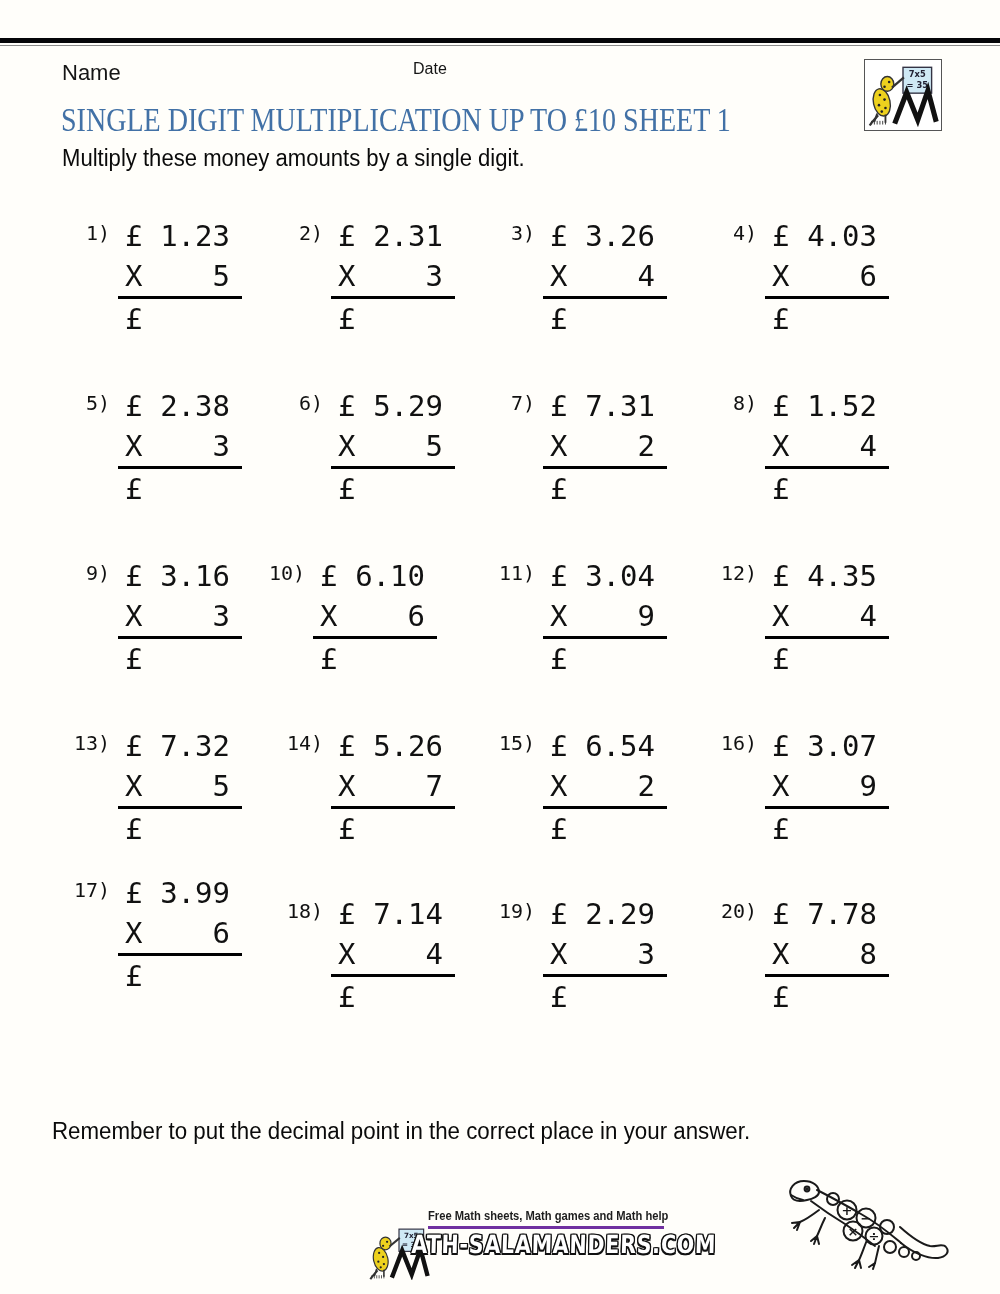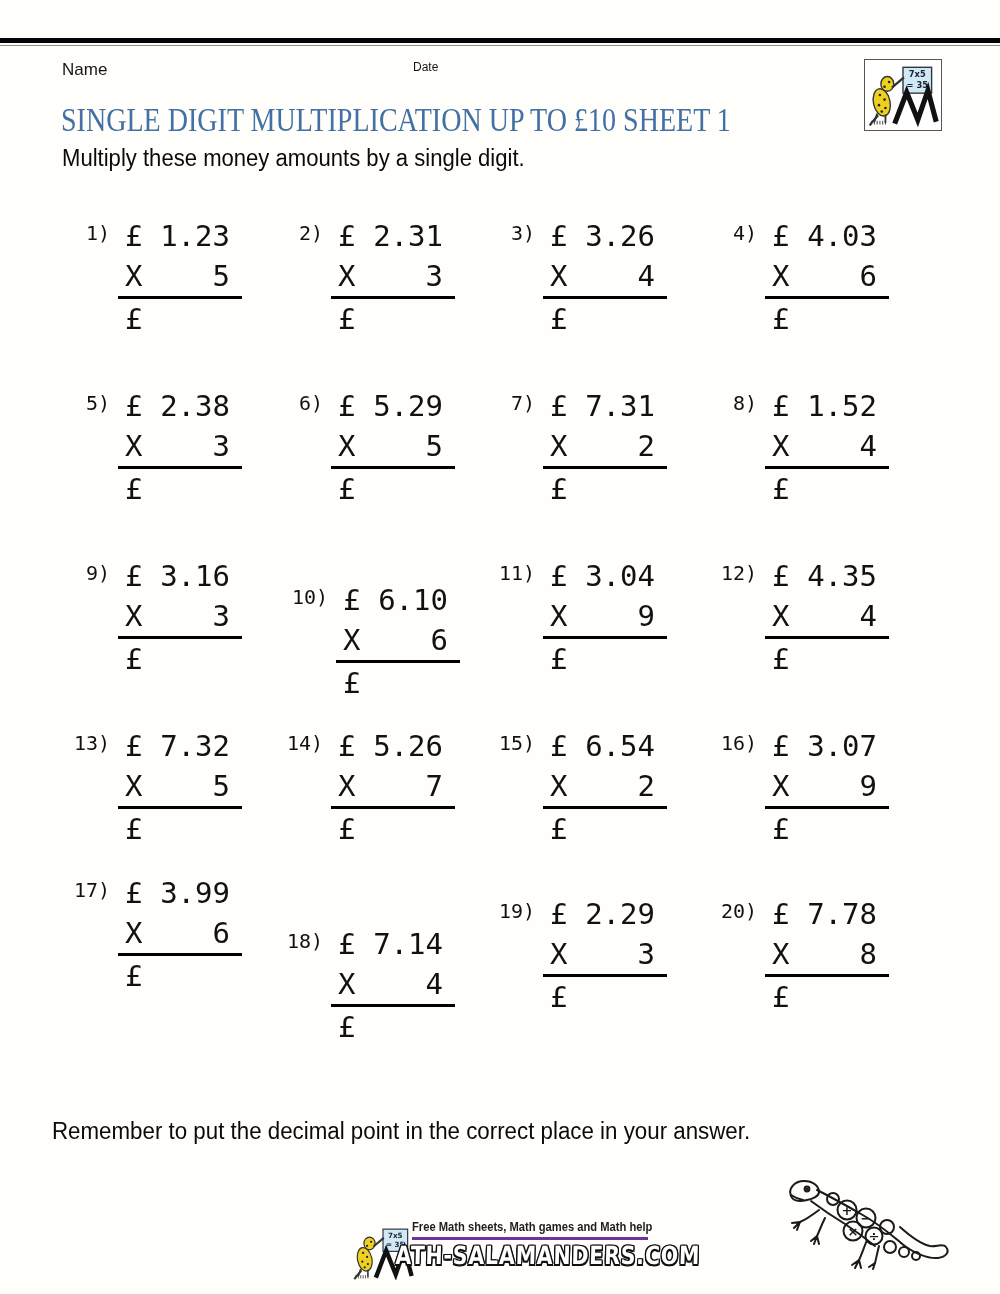--- a/index.html
+++ b/index.html
@@ -5,22 +5,22 @@
   html,body{margin:0;padding:0;background:#fffefa;}
   .page{position:relative;width:1000px;height:1294px;background:#fffefa;overflow:hidden;
         font-family:"Liberation Sans",sans-serif;color:#151515;}
 
   
   .topbar{position:absolute;left:0;top:38px;width:100%;}
   .topbar .b1{height:5px;background:#050508;}
   .topbar .b2{height:2px;}
   .topbar .b3{height:1px;background:#8a8a8a;}
 
-  .name-label{position:absolute;left:62px;top:60px;font-size:17px;}
-  .date-label{position:absolute;left:413px;top:60px;font-size:12px;}
+  .name-label{position:absolute;left:62px;top:60px;font-size:22px;}
+  .date-label{position:absolute;left:413px;top:60px;font-size:16px;}
 
   .logo-box{position:absolute;left:864px;top:59px;width:78px;height:72px;
             background:#ffffff;border:1px solid #555;box-sizing:border-box;}
   .logo-box svg{display:block;margin:2px auto 0;}
 
   .title{position:absolute;left:61px;top:100px;font-family:"Liberation Serif",serif;
          font-size:33px;line-height:40px;color:#4271a6;white-space:nowrap;
          transform:scaleX(.85);transform-origin:0 0;}
   .subtitle{position:absolute;left:62px;top:142px;font-size:23px;line-height:32px;
             color:#0a0a0a;white-space:nowrap;transform:scaleX(.96);transform-origin:0 0;}
@@ -32,21 +32,21 @@
           font-size:20px;line-height:34px;}
   .pbody{margin-left:85px;width:105px;}
   .pline{display:flex;justify-content:space-between;height:40px;line-height:40px;}
   .prule{width:124px;margin-left:-7px;border-top:3px solid #000;}
   .pans{height:40px;line-height:40px;}
 
   .reminder{position:absolute;left:52px;top:1116px;font-size:23px;line-height:30px;
             color:#0a0a0a;white-space:nowrap;transform:scaleX(.97);transform-origin:0 0;}
 
   
-  .footer-logo{position:absolute;left:352px;top:1208px;display:flex;align-items:center;}
+  .footer-logo{position:absolute;left:368px;top:1208px;display:flex;align-items:flex-start;}
   .footer-logo .mini{width:62px;height:72px;flex:0 0 auto;}
   .fl-col{margin-left:-2px;}
   .fl-tagline{font-size:13px;font-weight:bold;color:#1d1d1d;white-space:nowrap;
               transform:scaleX(.86);transform-origin:0 0;}
   .fl-rule{width:236px;height:3px;background:#7030a0;margin-top:3px;}
   .fl-wordmark{margin-left:-16px;margin-top:1px;font-family:"DejaVu Sans",sans-serif;
                font-weight:bold;font-size:25px;letter-spacing:1px;white-space:nowrap;
                color:#fff;transform:scaleX(.82) skewX(-2deg);transform-origin:0 0;
                text-shadow:-1.5px -1.5px 0 #111,1.5px -1.5px 0 #111,-1.5px 1.5px 0 #111,
                            1.5px 1.5px 0 #111,0 -1.5px 0 #111,0 1.5px 0 #111,
@@ -232,21 +232,21 @@
           <span>3.16</span>
         </div>
         <div class="pline">
           <span>X</span>
           <span>3</span>
         </div>
         <div class="prule"></div>
         <div class="pans">£</div>
       </div>
     </div>
-      <div class="prob" style="left: 258px; top: 556px; margin-top: 24px;">
+      <div class="prob" style="left: 235px; top: 556px;">
       <span class="plabel">10)</span>
       <div class="pbody">
         <div class="pline">
           <span>£</span>
           <span>6.10</span>
         </div>
         <div class="pline">
           <span>X</span>
           <span>6</span>
         </div>
@@ -352,21 +352,21 @@
           <span>3.99</span>
         </div>
         <div class="pline">
           <span>X</span>
           <span>6</span>
         </div>
         <div class="prule"></div>
         <div class="pans">£</div>
       </div>
     </div>
-      <div class="prob" style="left: 253px; top: 924px;">
+      <div class="prob" style="left: 253px; top: 894px;">
       <span class="plabel">18)</span>
       <div class="pbody">
         <div class="pline">
           <span>£</span>
           <span>7.14</span>
         </div>
         <div class="pline">
           <span>X</span>
           <span>4</span>
         </div>

